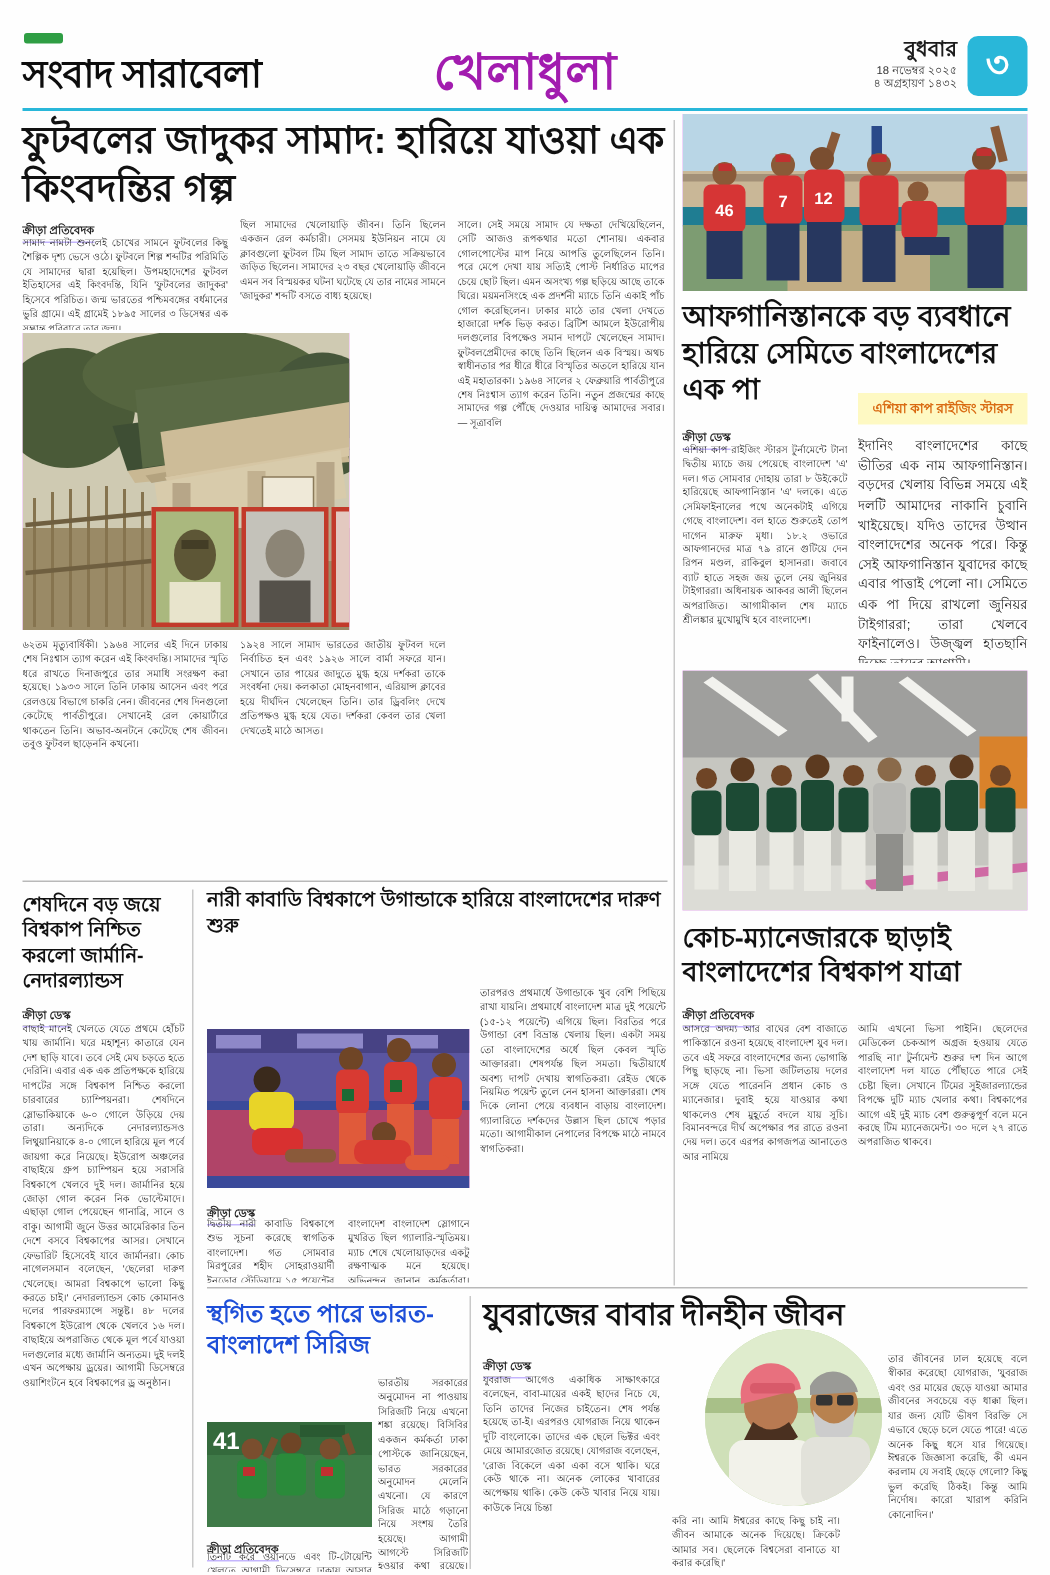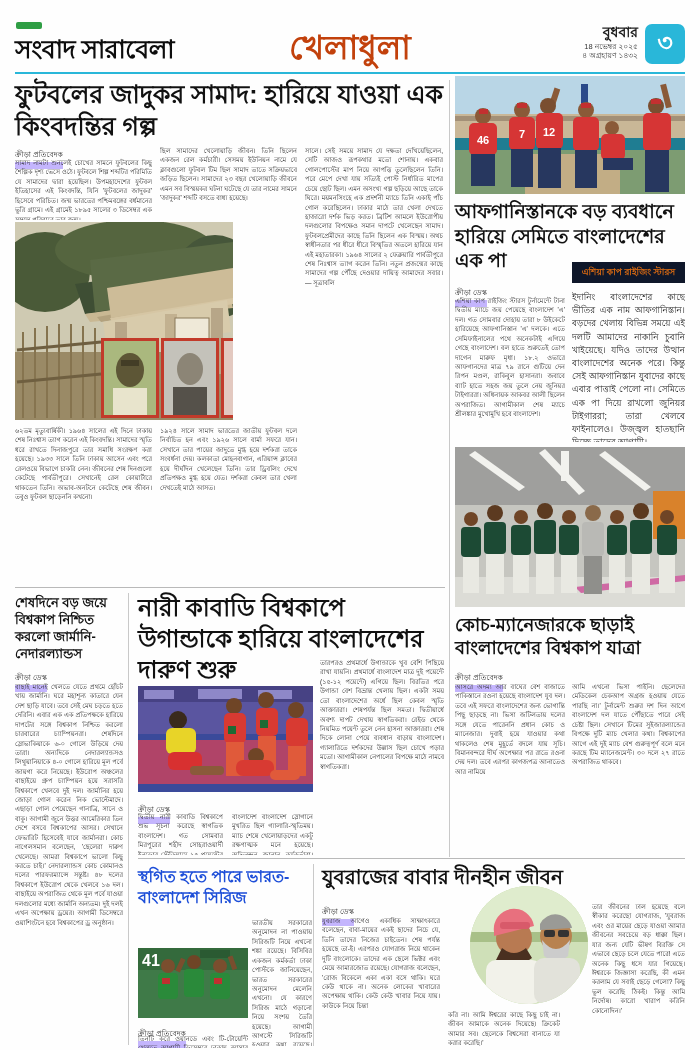--- a/index.html
+++ b/index.html
@@ -4,35 +4,35 @@
 <style>
   html,body{margin:0;padding:0;background:#e8e8e8;}
   #page{position:relative;width:700px;height:1050px;background:#fefefe;overflow:hidden;
         font-family:"Liberation Sans","DejaVu Sans",sans-serif;color:#1c1c1c;}
   .abs{position:absolute;}
   .hline{position:absolute;height:1px;background:#b9b9b9;}
   .vline{position:absolute;width:1px;background:#c9c9c9;}
   .cyanline{position:absolute;height:2px;background:#29b7d9;}
   .masthead{font-weight:bold;font-size:25px;letter-spacing:-0.5px;color:#0d0d0d;}
   .mast-mark{width:26px;height:7px;background:#2f9e44;border-radius:2px;}
-  .section-title{font-size:33px;font-weight:bold;color:#c2410c;}
+  .section-title{font-size:33px;font-weight:bold;color:#a21caf;}
   .dateblock{text-align:right;line-height:1.25;}
   .dateblock .d1{font-weight:bold;font-size:14px;}
   .dateblock .d2{font-size:7.5px;color:#333;}
   .pagebox{width:40px;height:40px;background:#29b7d9;border-radius:7px;color:#fff;
            display:flex;align-items:center;justify-content:center;font-size:24px;font-weight:bold;}
   .headline-xl{font-size:25px;font-weight:bold;line-height:1.28;color:#111;}
   .headline-lg{font-size:19px;font-weight:bold;line-height:1.3;color:#111;}
   .headline-md{font-size:15px;font-weight:bold;line-height:1.32;color:#1d4ed8;}
   .headline-sm{font-size:13px;font-weight:bold;line-height:1.32;color:#111;}
-  .byline{font-size:7.5px;font-weight:normal;color:#222;border-bottom:7px solid #c4b5fd;
+  .byline{font-size:7.5px;font-weight:bold;color:#222;border-bottom:1px solid #c4b5fd;
           display:inline-block;padding-bottom:1px;}
   .body{font-size:6.5px;line-height:1.45;text-align:justify;color:#2b2b2b;overflow:hidden;}
   .body-hl{font-size:8.8px;line-height:1.5;text-align:justify;color:#222;overflow:hidden;}
-  .tagbox{background:#0f172a;color:#d96a12;font-weight:bold;font-size:9px;
+  .tagbox{background:#fef9c3;color:#d96a12;font-weight:bold;font-size:9px;
           display:flex;align-items:center;justify-content:center;}
   .photo{overflow:hidden;background:#f0abfc;}
   svg{display:block;}
 </style>
 </head>
 <body>
 
 <div id="page">
 
   <div class="abs" style="left:16px;top:22px;">
@@ -220,21 +220,21 @@
 
   <div class="abs headline-lg" style="left:455px;top:614px;width:232px;font-size:18px;">কোচ-ম্যানেজারকে ছাড়াই বাংলাদেশের বিশ্বকাপ যাত্রা</div>
   <div class="abs" style="left:455px;top:666px;"><span class="byline">ক্রীড়া প্রতিবেদক</span></div>
   <div class="abs body" style="left:455px;top:682px;width:110px;height:172px;">আসরে অদম্য আর বাঘের বেশ বাজাতে পাকিস্তানে রওনা হয়েছে বাংলাদেশ যুব দল। তবে এই সফরে বাংলাদেশের জন্য ভোগান্তি পিছু ছাড়ছে না। ভিসা জটিলতায় দলের সঙ্গে যেতে পারেননি প্রধান কোচ ও ম্যানেজার। দুবাই হয়ে যাওয়ার কথা থাকলেও শেষ মুহূর্তে বদলে যায় সূচি। বিমানবন্দরে দীর্ঘ অপেক্ষার পর রাতে রওনা দেয় দল। তবে এরপর কাগজপত্র আনাতেও আর নামিয়ে</div>
   <div class="abs body" style="left:572px;top:682px;width:113px;height:172px;">আমি এখনো ভিসা পাইনি। ছেলেদের মেডিকেল চেকআপ অগ্রজ হওয়ায় যেতে পারছি না।' টুর্নামেন্ট শুরুর দশ দিন আগে বাংলাদেশ দল যাতে পৌঁছাতে পারে সেই চেষ্টা ছিল। সেখানে টিমের সুইজারল্যান্ডের বিপক্ষে দুটি ম্যাচ খেলার কথা। বিশ্বকাপের আগে এই দুই ম্যাচ বেশ গুরুত্বপূর্ণ বলে মনে করছে টিম ম্যানেজমেন্ট। ৩০ দলে ২৭ রাতে অপরাজিত থাকবে।</div>
 
   <div class="abs headline-sm" style="left:15px;top:594px;width:108px;">শেষদিনে বড় জয়ে বিশ্বকাপ নিশ্চিত করলো জার্মানি-নেদারল্যান্ডস</div>
   <div class="abs" style="left:15px;top:666px;"><span class="byline">ক্রীড়া ডেস্ক</span></div>
   <div class="abs body" style="left:15px;top:682px;width:108px;height:362px;">বাছাই মানেই খেলতে যেতে প্রথমে হোঁচট খায় জার্মানি। ঘরে মহাশূন্য কাতারে যেন দেশ ছাড়ি যাবে। তবে সেই মেঘ চড়তে হতে দেরিনি। এবার এক এক প্রতিপক্ষকে হারিয়ে দাপটের সঙ্গে বিশ্বকাপ নিশ্চিত করলো চারবারের চ্যাম্পিয়নরা। শেষদিনে স্লোভাকিয়াকে ৬-০ গোলে উড়িয়ে দেয় তারা। অন্যদিকে নেদারল্যান্ডসও লিথুয়ানিয়াকে ৪-০ গোলে হারিয়ে মূল পর্বে জায়গা করে নিয়েছে। ইউরোপ অঞ্চলের বাছাইয়ে গ্রুপ চ্যাম্পিয়ন হয়ে সরাসরি বিশ্বকাপে খেলবে দুই দল। জার্মানির হয়ে জোড়া গোল করেন নিক ভোল্টেমাদে। এছাড়া গোল পেয়েছেন গানাব্রি, সানে ও বাকু। আগামী জুনে উত্তর আমেরিকার তিন দেশে বসবে বিশ্বকাপের আসর। সেখানে ফেভারিট হিসেবেই যাবে জার্মানরা। কোচ নাগেলসমান বলেছেন, 'ছেলেরা দারুণ খেলেছে। আমরা বিশ্বকাপে ভালো কিছু করতে চাই।' নেদারল্যান্ডস কোচ কোমানও দলের পারফরম্যান্সে সন্তুষ্ট। ৪৮ দলের বিশ্বকাপে ইউরোপ থেকে খেলবে ১৬ দল। বাছাইয়ে অপরাজিত থেকে মূল পর্বে যাওয়া দলগুলোর মধ্যে জার্মানি অন্যতম। দুই দলই এখন অপেক্ষায় ড্রয়ের। আগামী ডিসেম্বরে ওয়াশিংটনে হবে বিশ্বকাপের ড্র অনুষ্ঠান।</div>
 
-  <div class="abs headline-lg" style="left:138px;top:592px;width:306px;font-size:24px;">নারী কাবাডি বিশ্বকাপে উগান্ডাকে হারিয়ে বাংলাদেশের দারুণ শুরু</div>
+  <div class="abs headline-lg" style="left:138px;top:592px;width:306px;font-size:13px;">নারী কাবাডি বিশ্বকাপে উগান্ডাকে হারিয়ে বাংলাদেশের দারুণ শুরু</div>
   <div class="abs photo" style="left:138px;top:686px;width:175px;height:106px;">
     <svg width="175" height="106" viewBox="0 0 175 106">
       <rect width="175" height="106" fill="#5a55a0"></rect>
       <rect y="0" width="175" height="16" fill="#474284"></rect>
       <rect x="6" y="4" width="30" height="9" fill="#8e88c8"></rect>
       <rect x="60" y="3" width="44" height="10" fill="#8e88c8"></rect>
       <rect x="120" y="4" width="34" height="9" fill="#8e88c8"></rect>
       <rect y="48" width="175" height="58" fill="#b04468"></rect>
       <rect y="48" width="175" height="6" fill="#3a4a9a"></rect>
       <rect y="98" width="175" height="8" fill="#3a4a9a"></rect>

